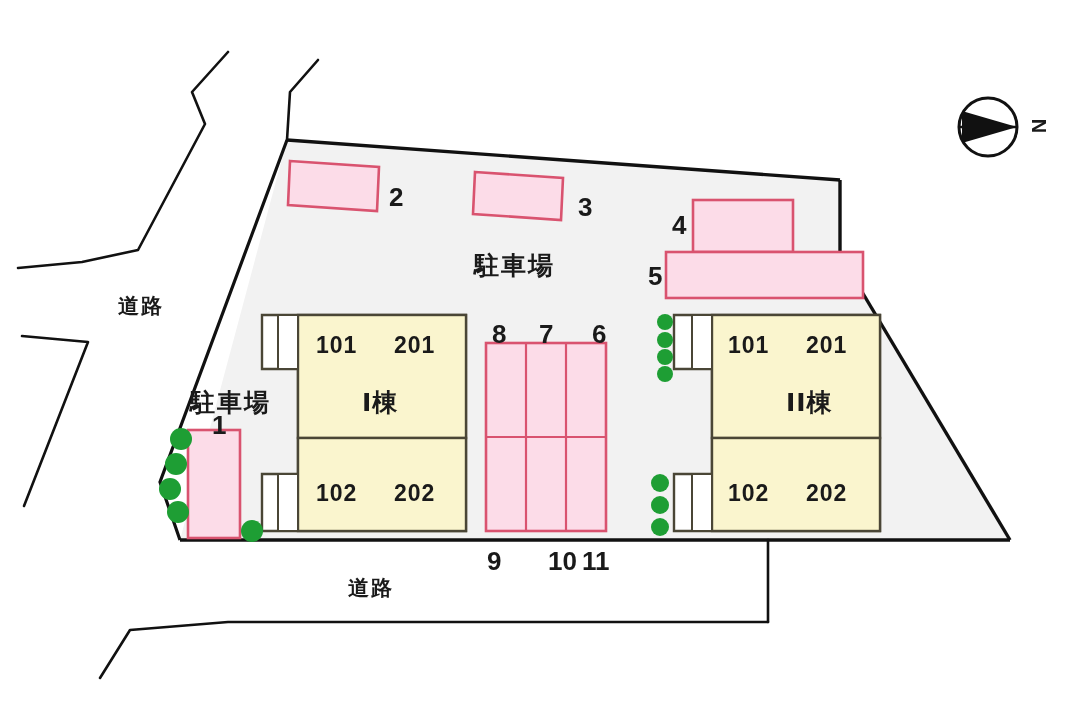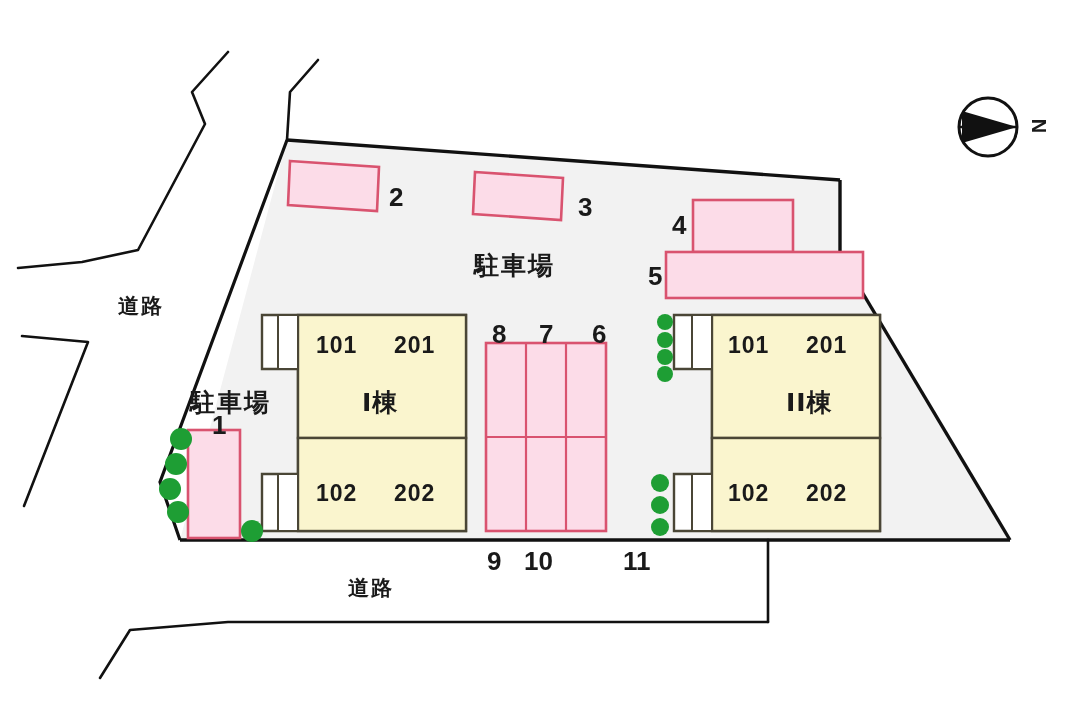--- a/index.html
+++ b/index.html
@@ -144,22 +144,22 @@
 
   <div class="lbl num t-stall" style="left:212px;top:412px;">1</div>
   <div class="lbl num t-stall" style="left:389px;top:184px;">2</div>
   <div class="lbl num t-stall" style="left:578px;top:194px;">3</div>
   <div class="lbl num t-stall" style="left:672px;top:212px;">4</div>
   <div class="lbl num t-stall" style="left:648px;top:263px;">5</div>
   <div class="lbl num t-stall" style="left:592px;top:321px;">6</div>
   <div class="lbl num t-stall" style="left:539px;top:321px;">7</div>
   <div class="lbl num t-stall" style="left:492px;top:321px;">8</div>
   <div class="lbl num t-stall" style="left:487px;top:548px;">9</div>
-  <div class="lbl num t-stall" style="left:524px;top:548px;">10</div>
-  <div class="lbl num t-stall" style="left:623px;top:548px;">11</div>
+  <div class="lbl num t-stall" style="left:548px;top:548px;">10</div>
+  <div class="lbl num t-stall" style="left:582px;top:548px;">11</div>
 
   <div class="lbl num t-unit" style="left:316px;top:334px;">101</div>
   <div class="lbl num t-unit" style="left:394px;top:334px;">201</div>
   <div class="lbl lbl-jp t-tou" style="left:352px;top:390px;margin-left:10px;">I棟</div>
   <div class="lbl num t-unit" style="left:316px;top:482px;">102</div>
   <div class="lbl num t-unit" style="left:394px;top:482px;">202</div>
 
   <div class="lbl num t-unit" style="left:728px;top:334px;">101</div>
   <div class="lbl num t-unit" style="left:806px;top:334px;">201</div>
   <div class="lbl lbl-jp t-tou" style="left:768px;top:390px;margin-left:18px;">II棟</div>

